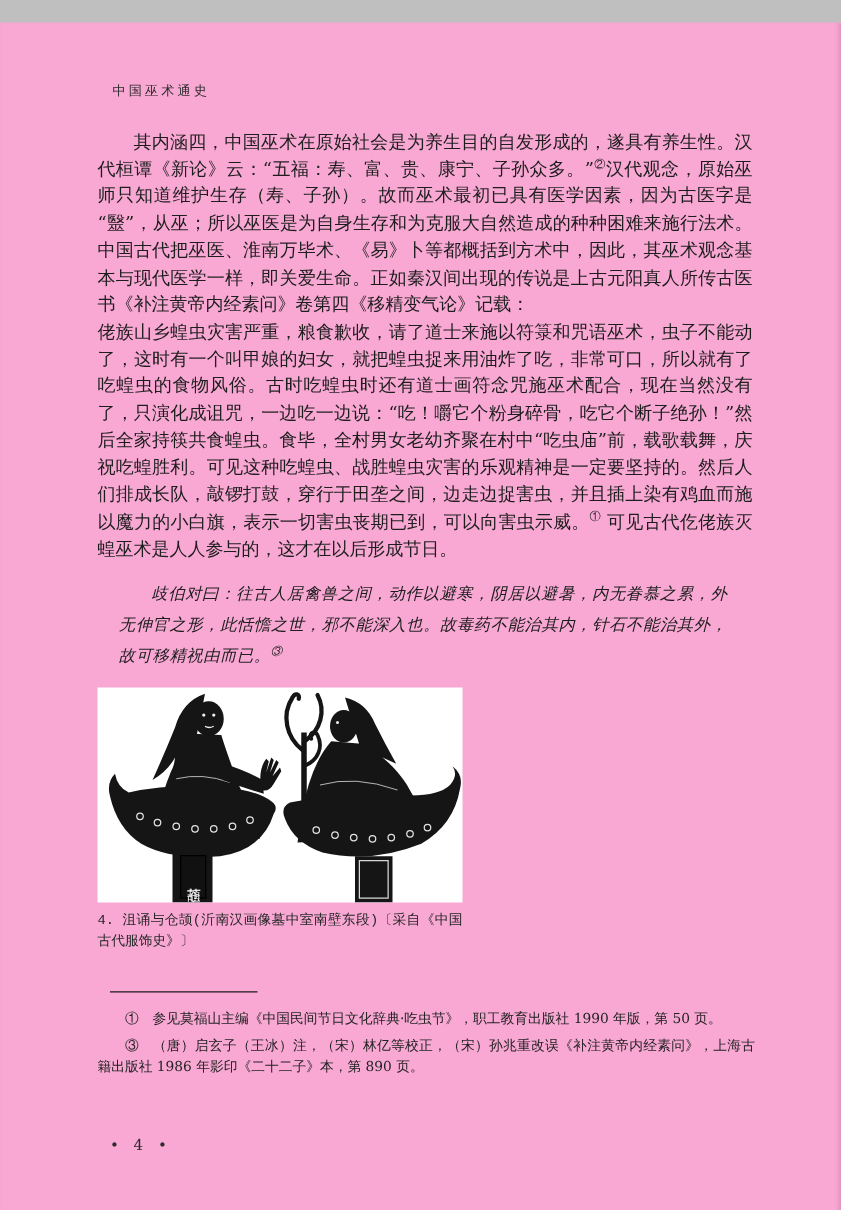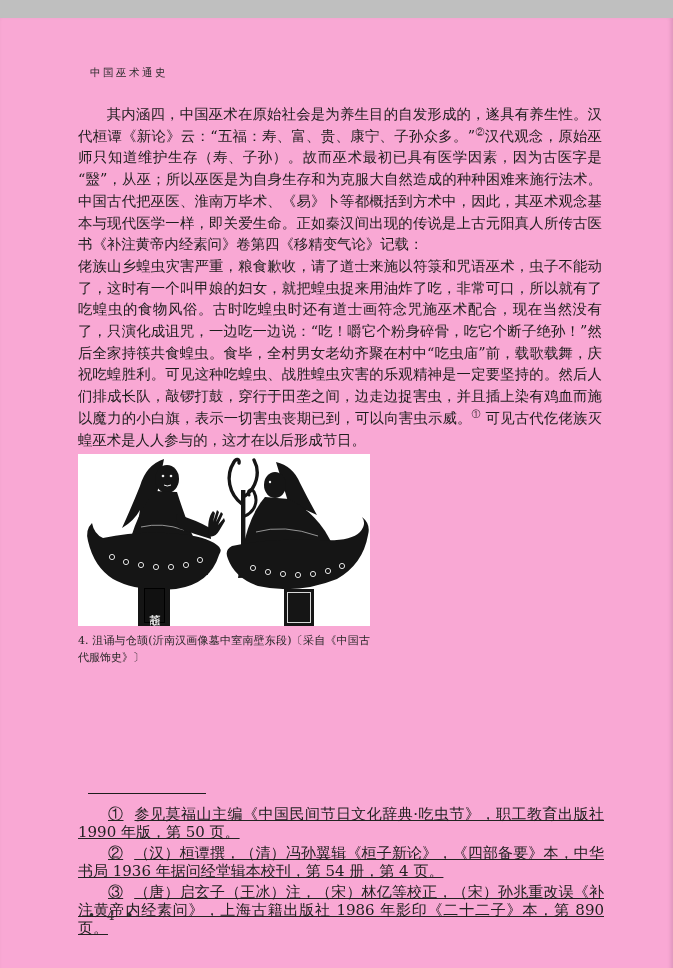--- a/index.html
+++ b/index.html
@@ -35,46 +35,48 @@
   .cartouche {
     position:absolute; left:66px; top:134px; width:21px; height:35px;
     background:#111; border:1px solid #000; box-sizing:border-box;
     color:#f4f4f4; writing-mode:vertical-rl; text-orientation:upright;
     font-size:11px; line-height:19px; text-align:center; letter-spacing:1px;
   }
   .figure-wrap { position:relative; width:292px; height:172px; }
   .figure-caption {
     margin-top:7px; font-size:11px; line-height:16.5px; color:#262626;
     text-align:justify;
+    font-family:Liberation Mono, monospace;
   }
   .footnote-area { position:absolute; left:78px; top:775px; width:526px; }
   .fn-divider { width:118px; border-top:1.2px solid #1d1d1d; margin:0 0 12px 10px; }
   p.footnote {
-    margin:0 0 4px 0; font-size:15px; line-height:17.6px;
-    text-indent:2em; text-align:justify; color:#222;text-decoration:underline;
+    margin:0 0 4px 0; font-size:11px; line-height:17.6px;
+    text-indent:2em; text-align:justify; color:#222;
   }
   p.footnote .fn-marker { margin-right:11px; }
   .page-number {
     position:absolute; left:88px; top:891px; font-size:12px;
     letter-spacing:4px; color:#2b2b2b;
   }
 </style>
 </head>
 <body>
 
 <div class="page">
 
   <div class="running-title">中国巫术通史</div>
 
   <div class="content">
 
     <p class="body-para indent"><span>其内涵四，中国巫术在原始社会是为养生目的自发形成的，遂具有养生性。汉代桓谭《新论》云：“五福：寿、富、贵、康宁、子孙众多。”</span><sup class="note-ref">②</sup><span>汉代观念，原始巫师只知道维护生存（寿、子孙）。故而巫术最初已具有医学因素，因为古医字是“毉”，从巫；所以巫医是为自身生存和为克服大自然造成的种种困难来施行法术。中国古代把巫医、淮南万毕术、《易》卜等都概括到方术中，因此，其巫术观念基本与现代医学一样，即关爱生命。正如秦汉间出现的传说是上古元阳真人所传古医书《补注黄帝内经素问》卷第四《移精变气论》记载：</span></p>
 
     <p class="body-para"><span>佬族山乡蝗虫灾害严重，粮食歉收，请了道士来施以符箓和咒语巫术，虫子不能动了，这时有一个叫甲娘的妇女，就把蝗虫捉来用油炸了吃，非常可口，所以就有了吃蝗虫的食物风俗。古时吃蝗虫时还有道士画符念咒施巫术配合，现在当然没有了，只演化成诅咒，一边吃一边说：“吃！嚼它个粉身碎骨，吃它个断子绝孙！”然后全家持筷共食蝗虫。食毕，全村男女老幼齐聚在村中“吃虫庙”前，载歌载舞，庆祝吃蝗胜利。可见这种吃蝗虫、战胜蝗虫灾害的乐观精神是一定要坚持的。然后人们排成长队，敲锣打鼓，穿行于田垄之间，边走边捉害虫，并且插上染有鸡血而施以魔力的小白旗，表示一切害虫丧期已到，可以向害虫示威。</span><sup class="note-ref">①</sup><span> 可见古代仡佬族灭蝗巫术是人人参与的，这才在以后形成节日。</span></p>
 
+    <div class="quote-block"><span>歧伯对曰：往古人居禽兽之间，动作以避寒，阴居以避暑，内无眷慕之累，外无伸官之形，此恬憺之世，邪不能深入也。故毒药不能治其内，针石不能治其外，故可移精祝由而已。</span><sup class="note-ref">③</sup></div>
 
     <div class="columns">
 
 
       <figure class="col-figure" style="margin:0;">
         <div class="figure-wrap">
           <svg class="figure-art" width="292" height="172" viewBox="0 0 292 172" xmlns="http://www.w3.org/2000/svg">
 
             <path d="M86,5 Q68,11 62,32 Q54,52 44,74 Q56,67 62,56 Q60,73 52,86 Q67,77 73,62 L79,40 Z" fill="#151515"></path>
 
@@ -139,19 +141,18 @@
         </div>
         <figcaption class="figure-caption">4. 沮诵与仓颉(沂南汉画像墓中室南壁东段)〔采自《中国古代服饰史》〕</figcaption>
       </figure>
 
     </div>
   </div>
 
   <div class="footnote-area">
     <div class="fn-divider"></div>
     <p class="footnote"><span class="fn-marker">①</span><span>参见莫福山主编《中国民间节日文化辞典·吃虫节》，职工教育出版社 1990 年版，第 50 页。</span></p>
-    <p class="footnote"><span class="fn-marker">②</span><span>（汉）桓谭撰，（清）冯孙翼辑《桓子新论》，《四部备要》本，中华书局 1936 年据问经堂辑本校刊，第 54 册，第 4 页。</span></p>
     <p class="footnote"><span class="fn-marker">③</span><span>（唐）启玄子（王冰）注，（宋）林亿等校正，（宋）孙兆重改误《补注黄帝内经素问》，上海古籍出版社 1986 年影印《二十二子》本，第 890 页。</span></p>
   </div>
 
   <div class="page-number">•  4  •</div>
 
 </div>
 
 </body></html>

